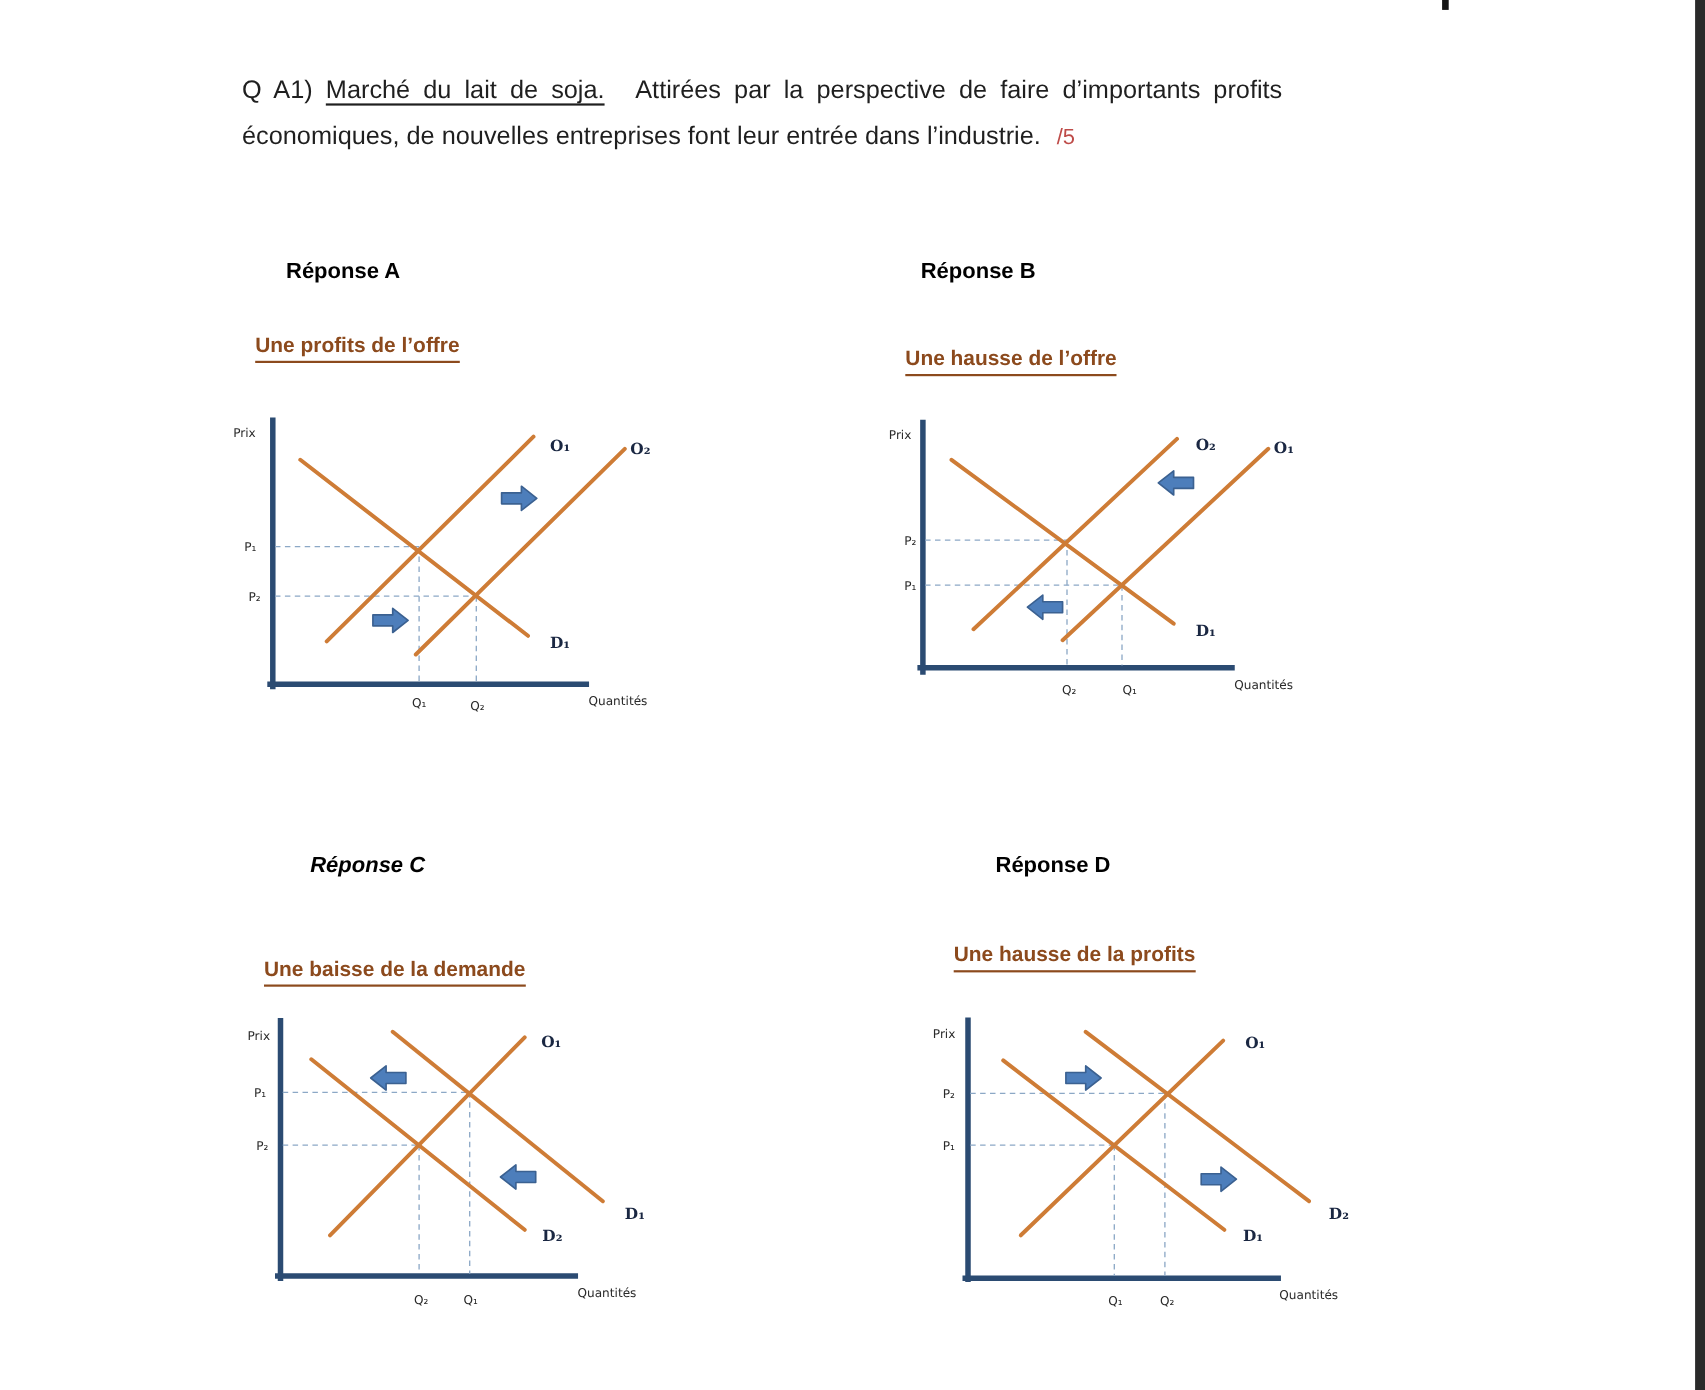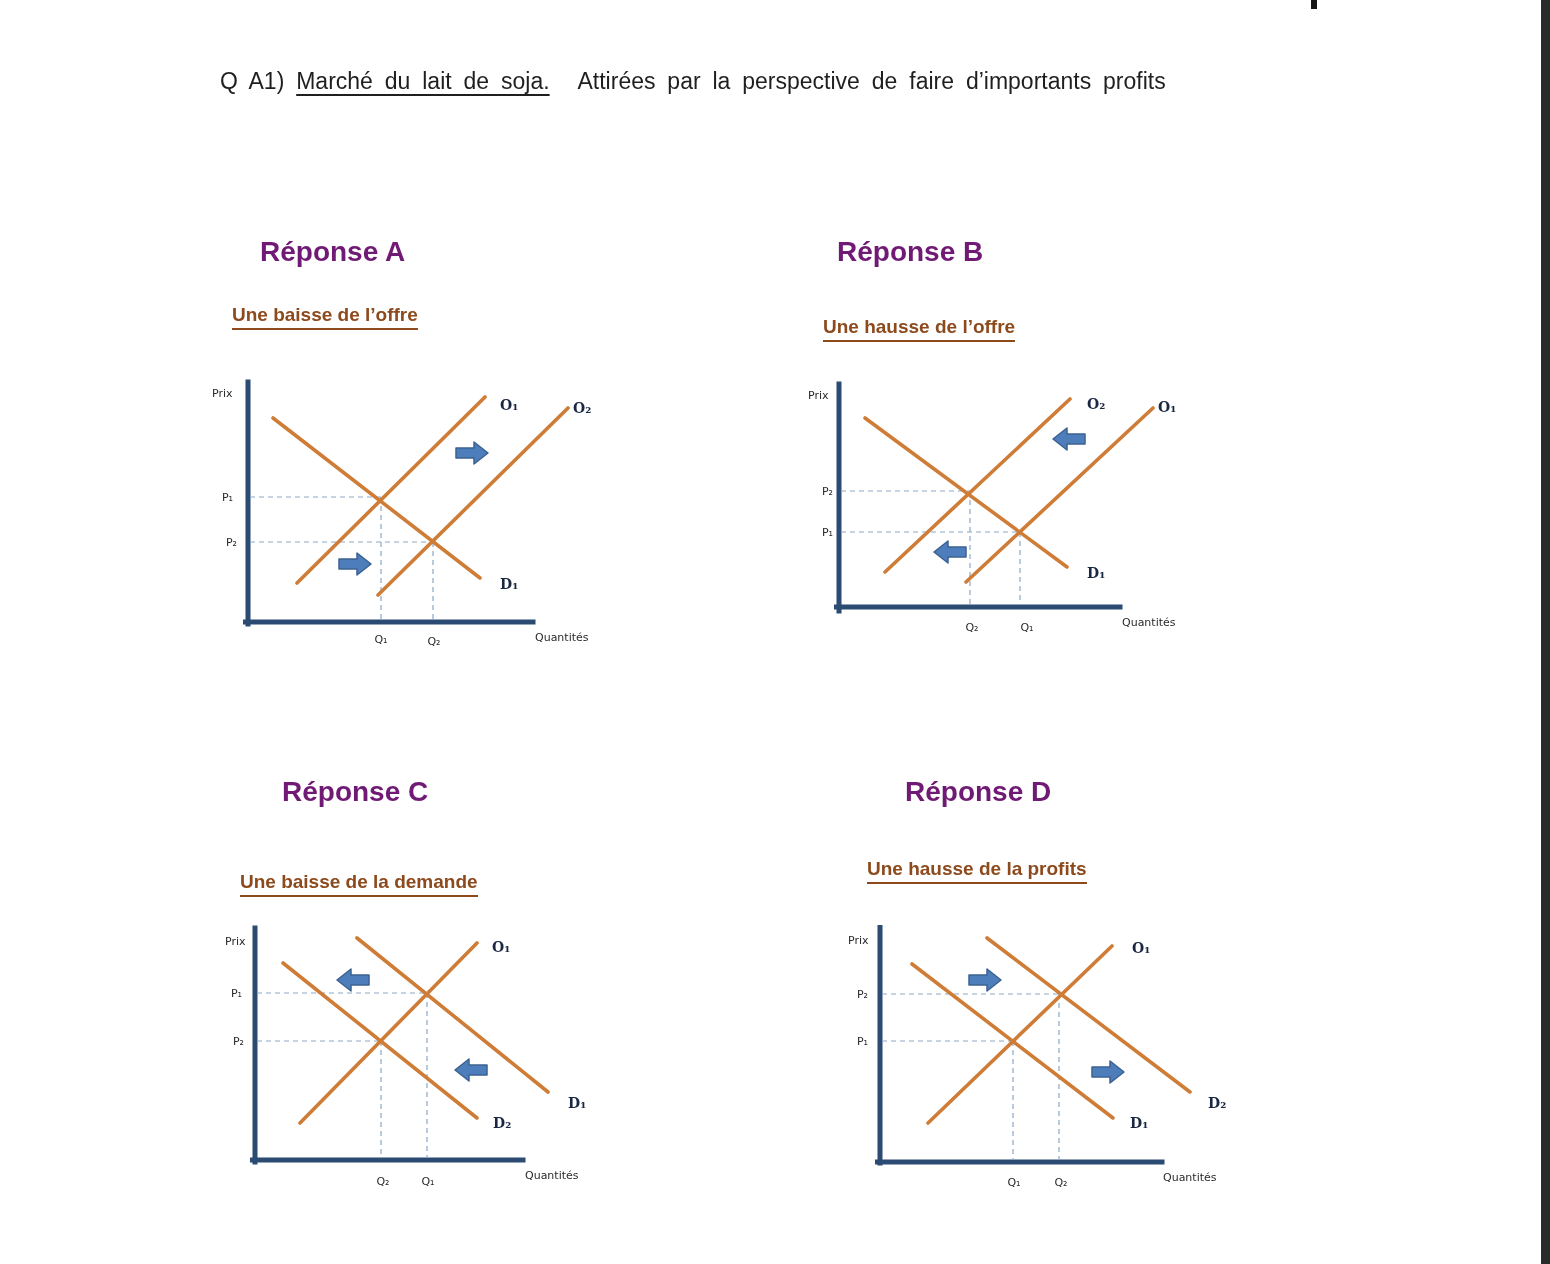--- a/index.html
+++ b/index.html
@@ -3,21 +3,21 @@
 <meta charset="utf-8">
 <style>
   html,body{margin:0;padding:0;background:#fff;}
   .page{position:relative;width:1550px;height:1264px;background:#ffffff;overflow:hidden;
         font-family:"Liberation Sans",sans-serif;color:#1c1c1c;}
   .question{position:absolute;left:220px;top:60px;width:1108px;font-size:23px;line-height:42px;color:#1f1f1f;}
   .q-line1{white-space:nowrap;word-spacing:5.5px;}
   .q-underlined{text-decoration:underline;text-decoration-thickness:2px;text-underline-offset:5px;}
   .q-rest{margin-left:16px;}
   .q-score{color:#BE4B48;font-size:20px;margin-left:8px;}
-  .answer-title{position:absolute;font-size:28px;font-weight:bold;color:#701a75;white-space:nowrap;}
+  .answer-title{position:absolute;font-size:20px;font-weight:bold;color:#000000;white-space:nowrap;}
   .answer-subtitle{position:absolute;font-size:19px;font-weight:bold;color:#8C4A1D;
         border-bottom:2px solid #8C4A1D;padding-bottom:2px;white-space:nowrap;}
   .chart{position:absolute;}
   .axis{stroke:#2B4B72;stroke-width:5;stroke-linecap:square;fill:none;}
   .curve{stroke:#CE7C36;stroke-width:3.6;stroke-linecap:round;fill:none;}
   .dash{stroke:#8CA8C6;stroke-width:1.2;stroke-dasharray:5 4;fill:none;}
   .arrow{fill:#4D7EBB;stroke:#3B6191;stroke-width:1.5;stroke-linejoin:round;}
   .axis-title{font:11px "DejaVu Sans",sans-serif;fill:#2a2a2a;}
   .pq-label{font:11px "DejaVu Sans",sans-serif;fill:#2a2a2a;}
   .curve-label{font:bold 14px "DejaVu Serif","DejaVu Sans",serif;fill:#1a2742;}
@@ -28,24 +28,28 @@
 <body>
 
 <div class="page">
 
   <div class="question">
     <div class="q-line1">
       <span>Q A1)</span>
       <span class="q-underlined">Marché du lait de soja.</span>
       <span class="q-rest">Attirées par la perspective de faire d’importants profits</span>
     </div>
+    <div class="q-line2">
+      <span>économiques, de nouvelles entreprises font leur entrée dans l’industrie.</span>
+      <span class="q-score">/5</span>
+    </div>
   </div>
 
   <div class="answer-title" style="left:260px;top:236px;">Réponse A</div>
-  <div class="answer-subtitle" style="left:232px;top:304px;">Une baisse de l’offre</div>
+  <div class="answer-subtitle" style="left:232px;top:304px;">Une profits de l’offre</div>
   <svg class="chart" style="left:190px;top:375px;" width="420" height="290" viewBox="0 0 420 290">
     <line class="axis" x1="58" y1="7" x2="58" y2="249"></line>
     <line class="axis" x1="55.5" y1="247" x2="343" y2="247"></line>
     <line class="dash" x1="60" y1="122" x2="191" y2="122"></line>
     <line class="dash" x1="60" y1="167" x2="243" y2="167"></line>
     <line class="dash" x1="191" y1="122" x2="191" y2="245"></line>
     <line class="dash" x1="243" y1="167" x2="243" y2="245"></line>
     <line class="curve" x1="83" y1="43" x2="290" y2="203"></line>
     <line class="curve" x1="107" y1="208" x2="295" y2="22"></line>
     <line class="curve" x1="188" y1="220" x2="378" y2="33"></line>
@@ -80,21 +84,21 @@
     <text class="axis-title" x="332" y="251">Quantités</text>
     <text class="pq-label" x="43" y="120" text-anchor="end">P₂</text>
     <text class="pq-label" x="43" y="161" text-anchor="end">P₁</text>
     <text class="pq-label" x="182" y="256" text-anchor="middle">Q₂</text>
     <text class="pq-label" x="237" y="256" text-anchor="middle">Q₁</text>
     <text class="curve-label" x="297" y="34">O₂</text>
     <text class="curve-label" x="368" y="37">O₁</text>
     <text class="curve-label" x="297" y="203">D₁</text>
   </svg>
 
-  <div class="answer-title" style="left:282px;top:776px;">Réponse C</div>
+  <div class="answer-title" style="left:282px;top:776px;font-style:italic;">Réponse C</div>
   <div class="answer-subtitle" style="left:240px;top:871px;">Une baisse de la demande</div>
   <svg class="chart" style="left:200px;top:925px;" width="420" height="290" viewBox="0 0 420 290">
     <line class="axis" x1="55" y1="3" x2="55" y2="237"></line>
     <line class="axis" x1="52.5" y1="235" x2="323" y2="235"></line>
     <line class="dash" x1="57" y1="68" x2="227" y2="68"></line>
     <line class="dash" x1="57" y1="116" x2="181" y2="116"></line>
     <line class="dash" x1="227" y1="68" x2="227" y2="233"></line>
     <line class="dash" x1="181" y1="116" x2="181" y2="233"></line>
     <line class="curve" x1="100" y1="198" x2="277" y2="18"></line>
     <line class="curve" x1="157" y1="13" x2="348" y2="167"></line>

